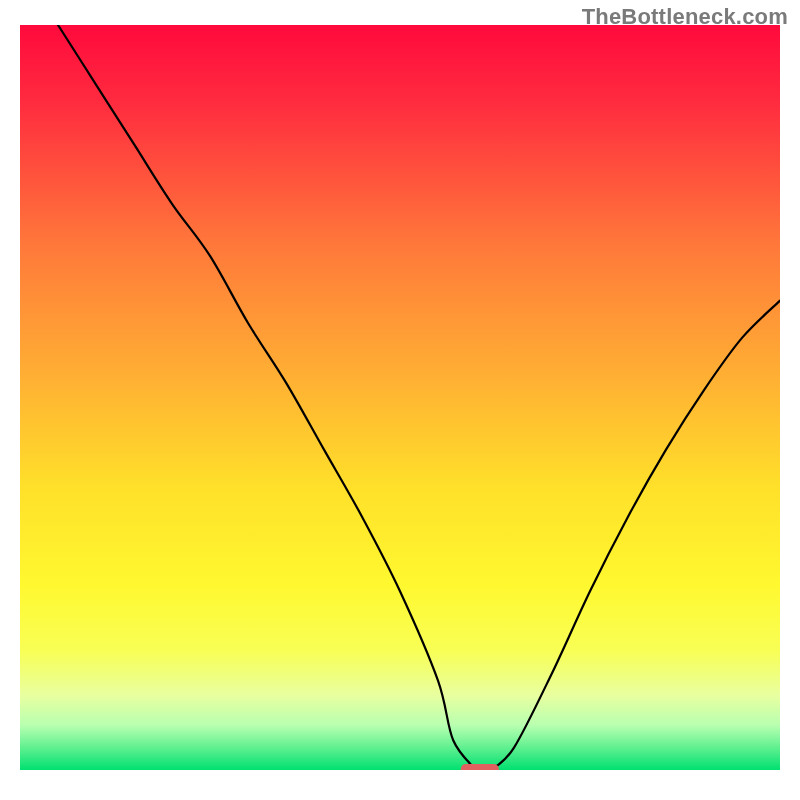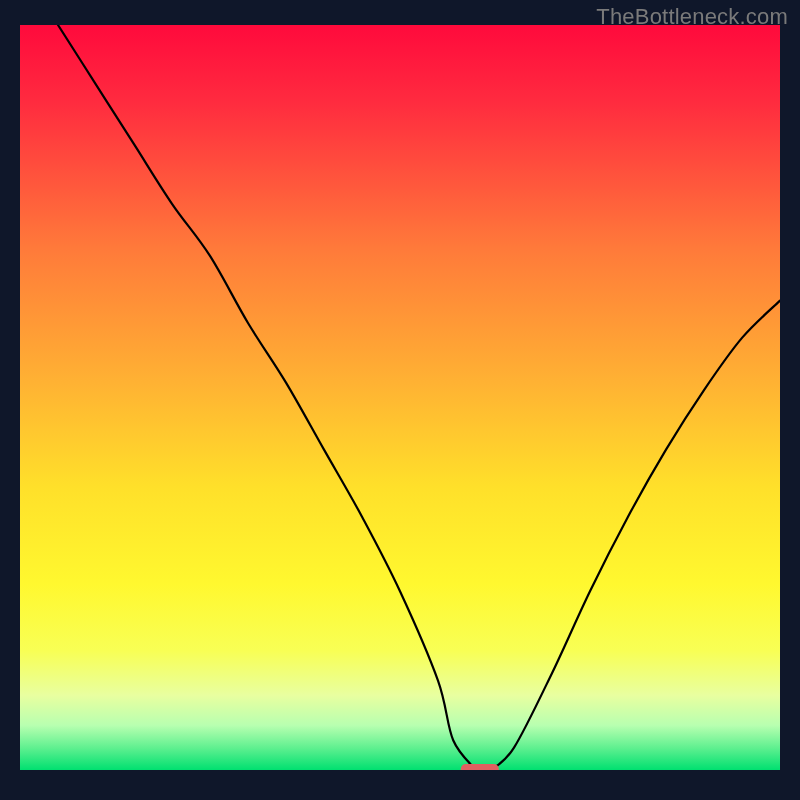--- a/index.html
+++ b/index.html
@@ -7,21 +7,22 @@
     padding: 0;
     width: 800px;
     height: 800px;
     background: #000;
     overflow: hidden;
   }
   .page {
     position: relative;
     width: 800px;
     height: 800px;
-    background: #0f172a;
+    background: #ffffff;
+    font-weight: bold;
   }
   .watermark {
     position: absolute;
     top: 4px;
     right: 12px;
     color: #7a7a7a;
     font-family: Arial, Helvetica, sans-serif;
     font-size: 22px;
     letter-spacing: 0.2px;
     z-index: 10;

